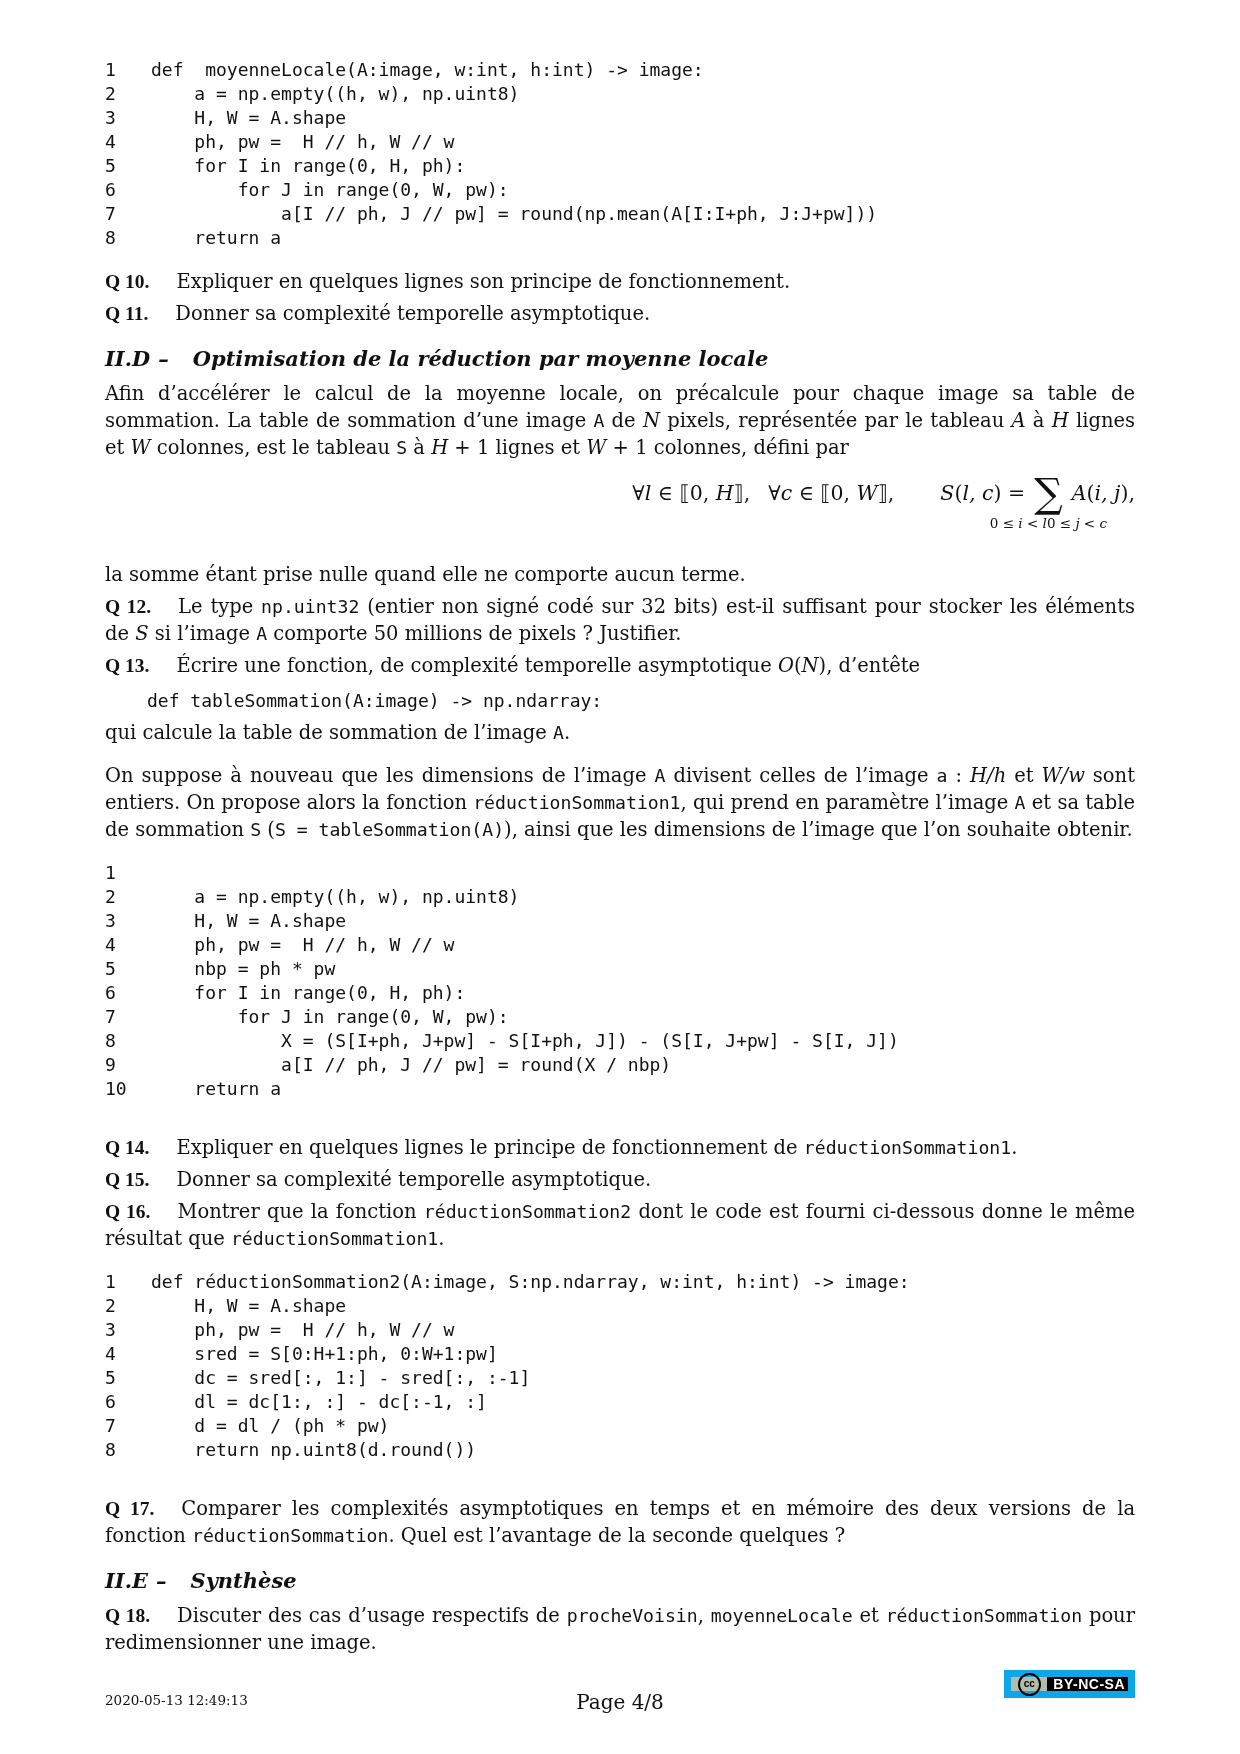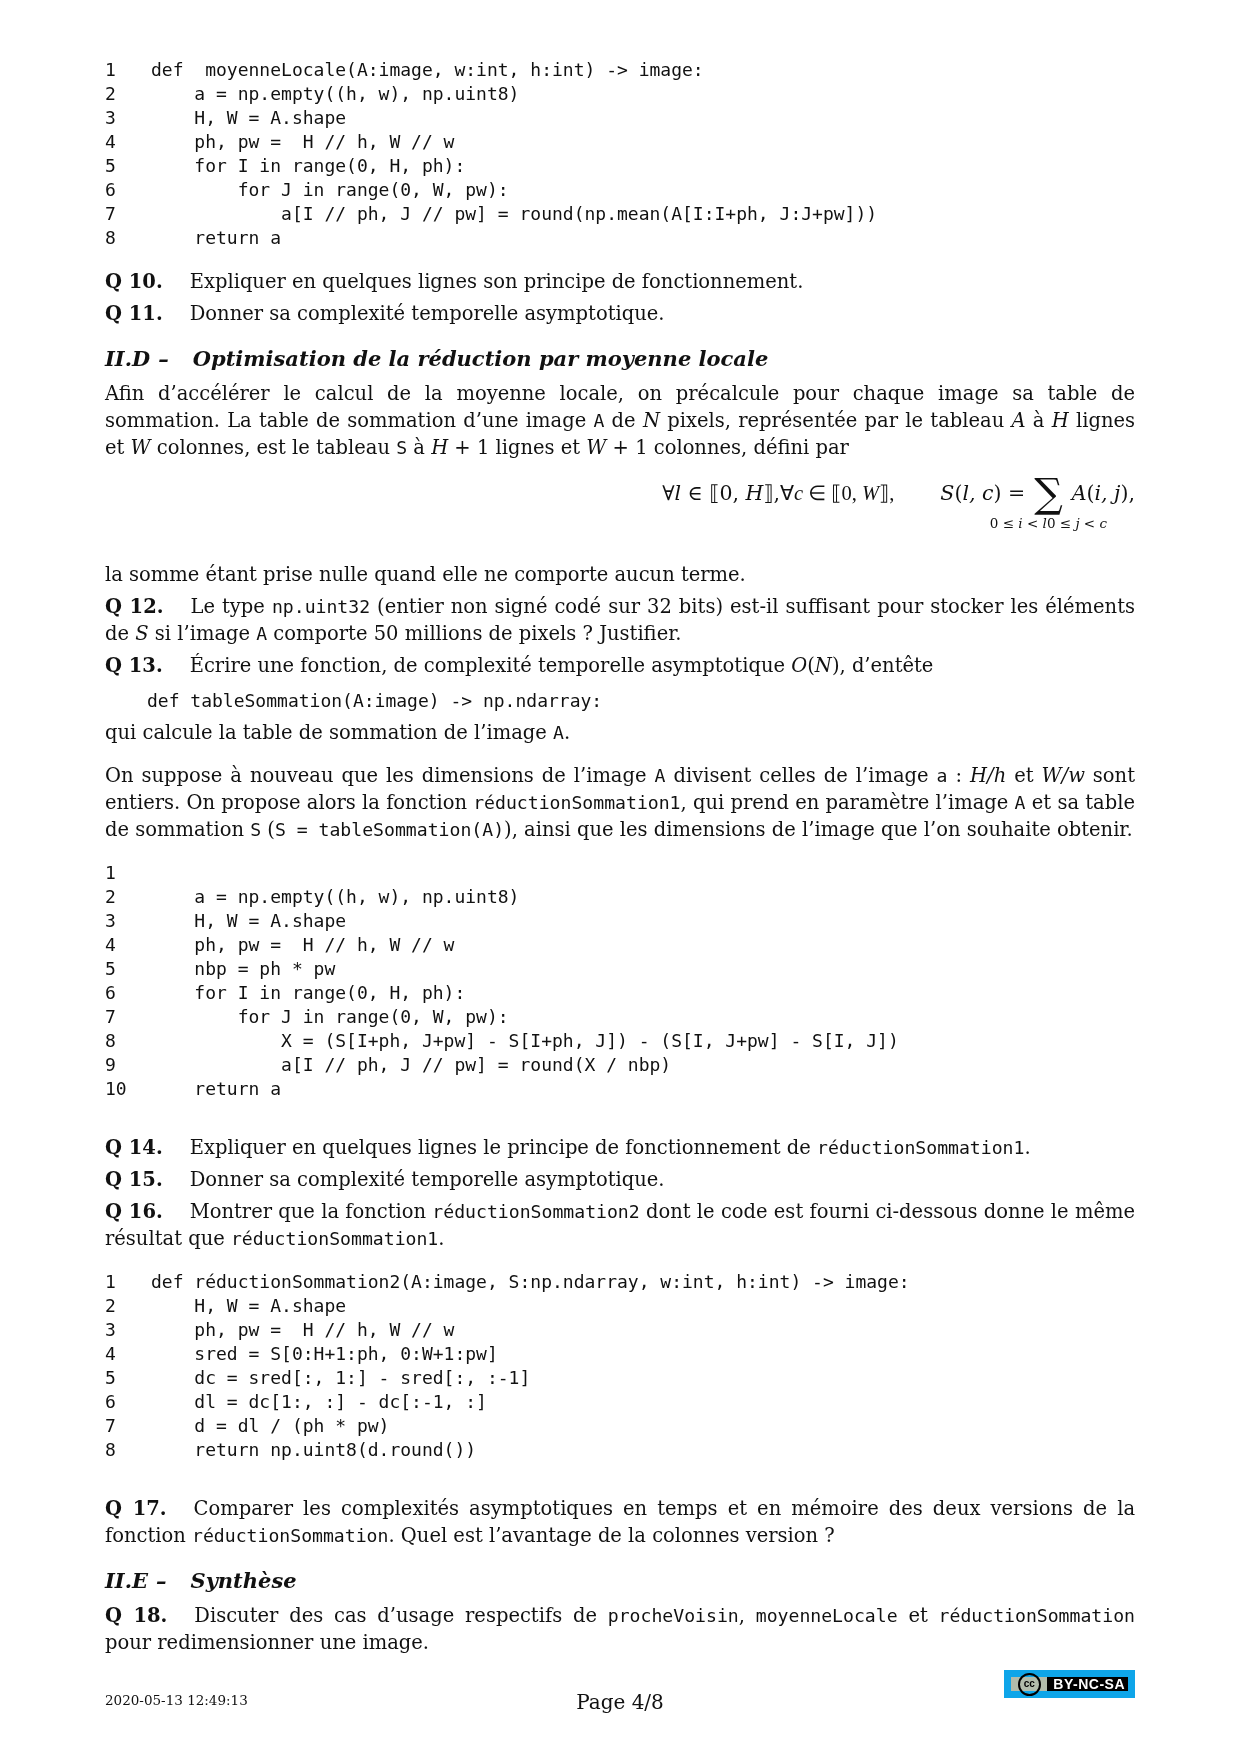--- a/index.html
+++ b/index.html
@@ -16,30 +16,30 @@
   .codeblock.first{margin-top:0;}
   .code-line{display:flex;}
   .ln{flex:none;width:46px;}
   .cd{white-space:pre;text-align:right;}
   
   .para{text-align:justify;margin:0;}
   .seg-c{font-family:"DejaVu Sans Mono","Liberation Mono",monospace;font-size:0.93em;}
   .seg-i{font-style:italic;}
   
   .question{text-align:justify;margin:5px 0;}
-  .qlabel{font-weight:bold;margin-right:27px;}
+  .qlabel{font-weight:bold;margin-right:27px;font-family:Liberation Serif, serif;}
   
   .section-head{font-weight:bold;font-style:italic;font-size:21px;
                 margin:18px 0 8px 0;}
   .sh-num{margin-right:8px;}
   .sh-dash{margin-right:24px;}
   
   .formula{display:flex;justify-content:flex-end;align-items:center;
            margin:10px 0 46px 0;font-size:20.5px;}
-  .fg{font-family:Liberation Serif, serif;}
+  .fg{margin-left:18px;}
   .fg2{margin-left:46px;}
   .sum{position:relative;display:inline-block;margin:0 9px;}
   .sigma{font-size:40px;line-height:44px;display:block;}
   .limits{position:absolute;top:100%;left:50%;transform:translateX(-50%);
           display:flex;flex-direction:row;align-items:center;
           font-size:13.5px;line-height:17px;white-space:nowrap;}
   
   .inline-code-line{font-family:"DejaVu Sans Mono","Liberation Mono",monospace;
                     font-size:18px;line-height:24px;margin:10px 0 6px 42px;white-space:pre;}
   .spacer-s{height:10px;}
@@ -229,21 +229,21 @@
       </div>
       <div class="code-line">
         <span class="ln">8</span>
         <span class="cd">    return np.uint8(d.round())</span>
       </div>
     </div>
 
   <div class="spacer-s"></div>
 
   <p class="question">
-    <span class="qlabel">Q 17.</span><span><span class="seg-p">Comparer les complexités asymptotiques en temps et en mémoire des deux versions de la fonction </span><span class="seg-c">réductionSommation</span><span class="seg-p">. Quel est l’avantage de la colonnes version ?</span></span>
+    <span class="qlabel">Q 17.</span><span><span class="seg-p">Comparer les complexités asymptotiques en temps et en mémoire des deux versions de la fonction </span><span class="seg-c">réductionSommation</span><span class="seg-p">. Quel est l’avantage de la seconde quelques ?</span></span>
   </p>
 
   <div class="section-head">
     <span class="sh-num">II.E</span><span class="sh-dash">–</span><span class="sh-title">Synthèse</span>
   </div>
 
   <p class="question">
     <span class="qlabel">Q 18.</span><span><span class="seg-p">Discuter des cas d’usage respectifs de </span><span class="seg-c">procheVoisin</span><span class="seg-p">, </span><span class="seg-c">moyenneLocale</span><span class="seg-p"> et </span><span class="seg-c">réductionSommation</span><span class="seg-p"> pour redimensionner une image.</span></span>
   </p>
 

